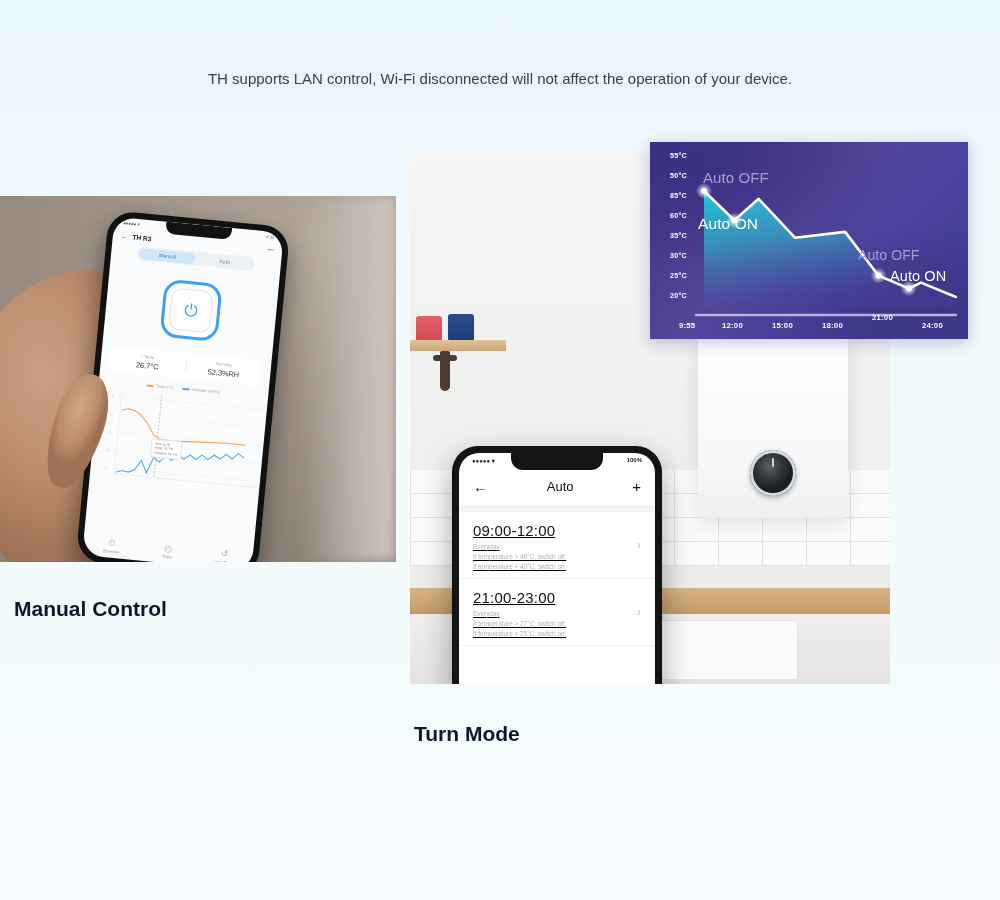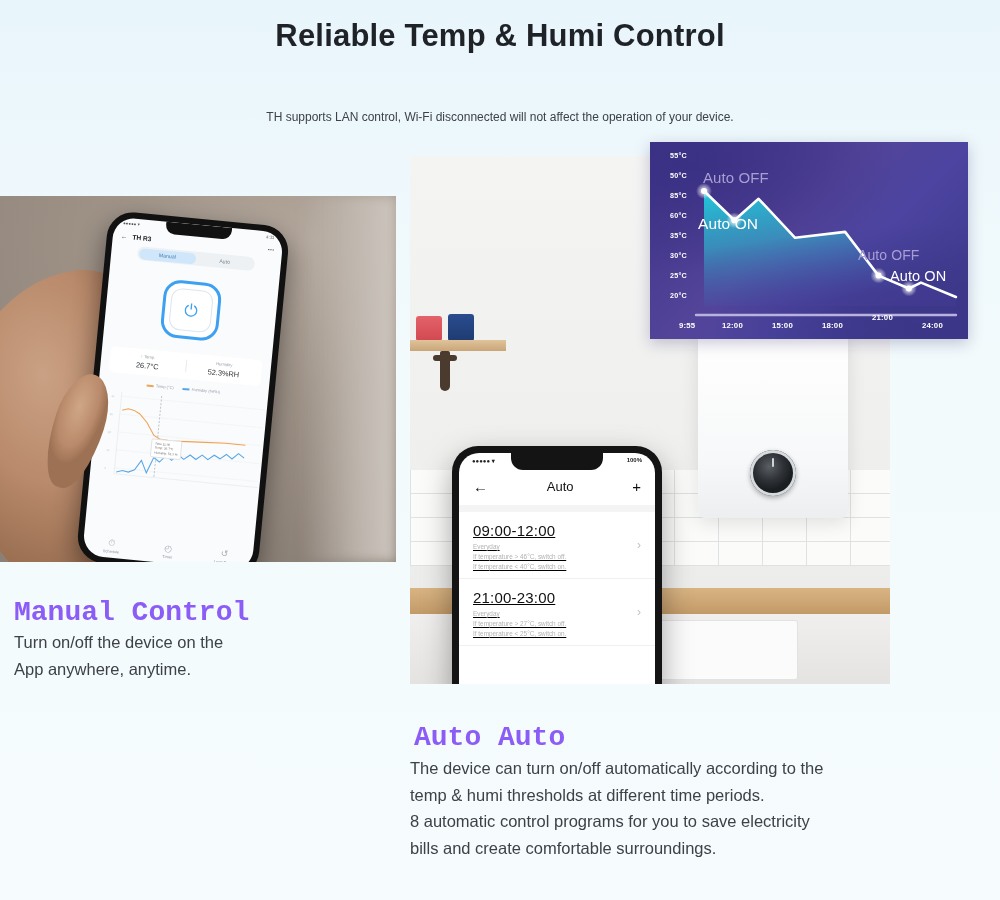--- a/index.html
+++ b/index.html
@@ -12,21 +12,21 @@
   #page { position: relative; width: 1000px; height: 900px; }
 
   
   .hdr-title {
     position: absolute; left: 0; top: 18px; width: 1000px;
     text-align: center; font-size: 31px; font-weight: bold;
     color: #1f2328; letter-spacing: .2px;
   }
   .hdr-sub {
     position: absolute; left: 0; top: 70px; width: 1000px;
-    text-align: center; font-size: 12px; color: #3c4248; margin-top: 40px;
+    text-align: center; font-size: 15px; color: #3c4248;
   }
 
   
   .photo { position: absolute; overflow: hidden; }
 
   
   #photo-left { left: 0; top: 196px; width: 396px; height: 366px;
     background:
       radial-gradient(120% 90% at 78% 12%, #b3a79c 0%, #9e9287 45%, #8b8076 100%);
   }
@@ -151,29 +151,28 @@
     overflow:hidden;
   }
   #chart-svg { position:absolute; inset:0; }
   .ylab { position:absolute; font-size:7.2px; font-weight:bold; color:#ffffff; letter-spacing:.2px; }
   .xlab { position:absolute; font-size:7.8px; font-weight:bold; color:#ffffff; letter-spacing:.2px; }
   .ann { position:absolute; font-weight:normal; letter-spacing:.1px; }
   .ann.off { color:#a79fd4; }
   .ann.on  { color:#ffffff; }
 
   
-  .cap-h { position:absolute; font-size:28px; font-weight:bold; color:#8b5cf6;font-family:Liberation Mono, monospace; }
+  .cap-h { position:absolute; font-size:21px; font-weight:bold; color:#0f172a; }
   .cap-p { position:absolute; font-size:16.5px; color:#3c4248; line-height:1.62; }
 </style>
 </head>
 <body>
 
 <div id="page">
 
-  <div class="hdr-title">Reliable Temp &amp; Humi Control</div>
   <div class="hdr-sub">TH supports LAN control, Wi-Fi disconnected will not affect the operation of your device.</div>
 
   <div class="photo" id="photo-left">
     <div class="wall-blur"></div>
     <div class="hand"></div>
 
     <div class="phone-l">
       <div class="scr">
         <div class="notch-l"></div>
         <div class="statbar">
@@ -356,22 +355,16 @@
     <div class="xlab" style="left:222px; top:171px">21:00</div>
     <div class="xlab" style="left:272px; top:179px">24:00</div>
 
     <div class="ann off" style="left:53px;  top:27px;  font-size:15px">Auto OFF</div>
     <div class="ann on" style="left:48px;  top:73px;  font-size:15.5px">Auto ON</div>
     <div class="ann off" style="left:208px; top:105px; font-size:14px">Auto OFF</div>
     <div class="ann on" style="left:240px; top:126px; font-size:14.5px">Auto ON</div>
   </div>
 
   <div class="cap-h" style="left:14px; top:597px">Manual Control</div>
-  <div class="cap-p" style="left:14px; top:629px; width:380px; white-space:pre-line">Turn on/off the device on the
-App anywhere, anytime.</div>
-
-  <div class="cap-h" style="left:414px; top:722px">Auto Auto</div>
-  <div class="cap-p" style="left:410px; top:755px; width:570px; white-space:pre-line">The device can turn on/off automatically according to the
-temp &amp; humi thresholds at different time periods.
-8 automatic control programs for you to save electricity
-bills and create comfortable surroundings.</div>
+
+  <div class="cap-h" style="left:414px; top:722px">Turn Mode</div>
 
 </div>
 
 </body></html>

